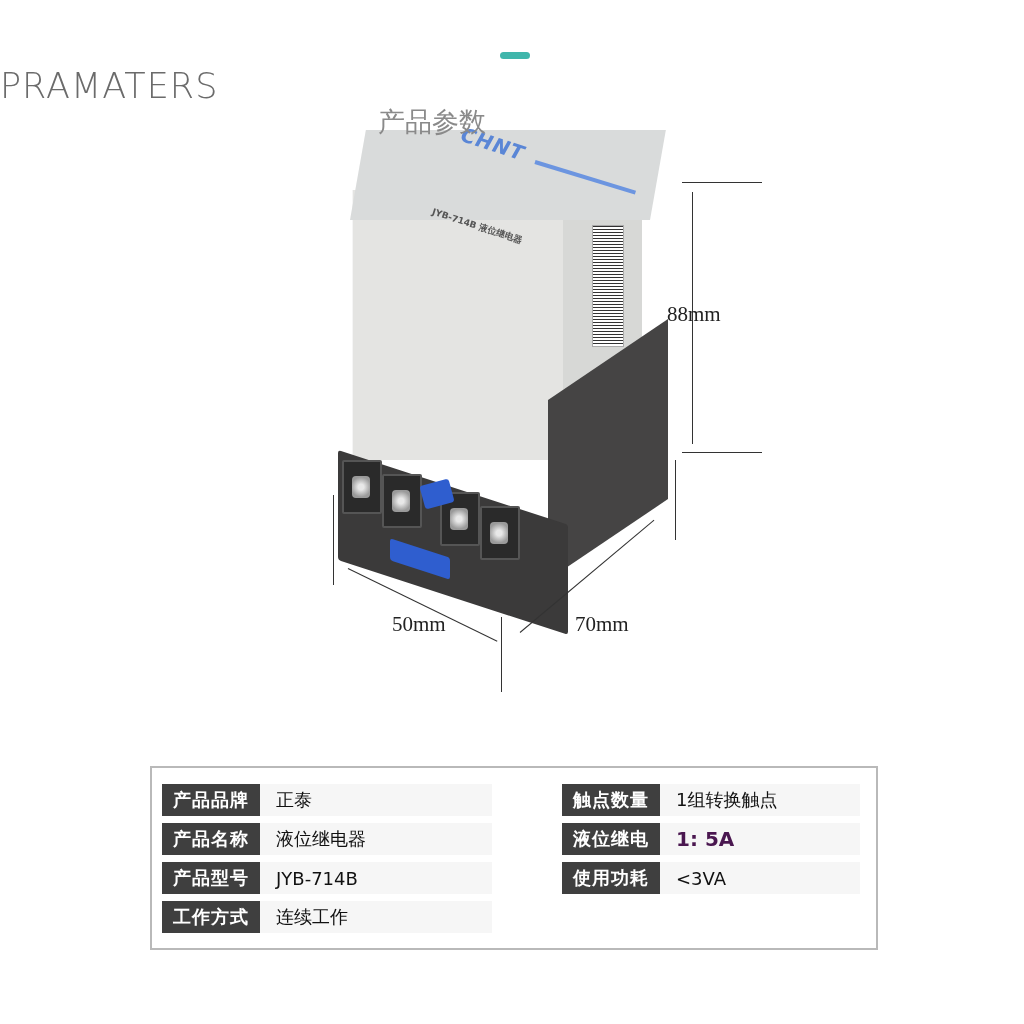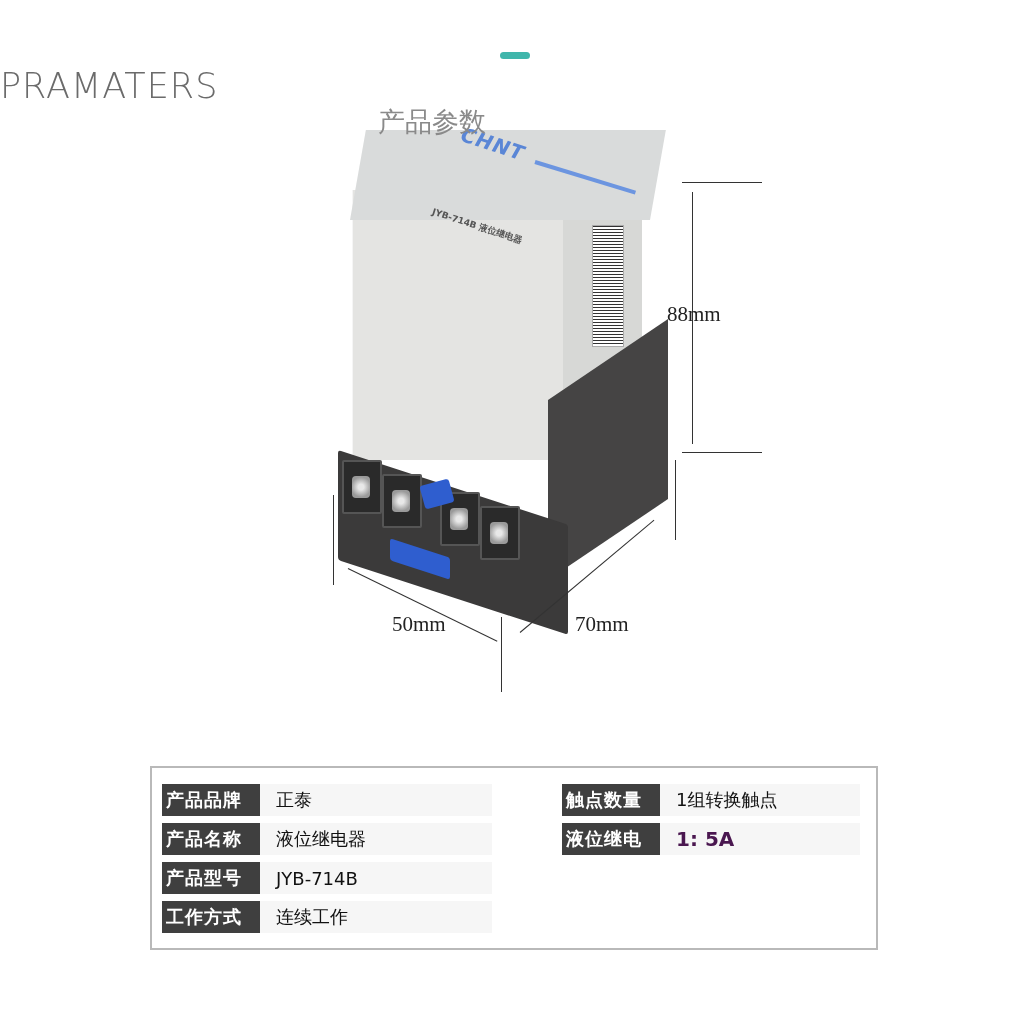--- a/index.html
+++ b/index.html
@@ -27,21 +27,21 @@
 
   
   .dim-line { position:absolute; background:#333; }
   .dim-label { position:absolute; font-family:"Liberation Serif","DejaVu Serif", serif; font-size:21px; color:#222; }
   .arrow-h { position:absolute; height:1px; background:#333; transform-origin:left center; }
 
   
   .spec-box { position:absolute; left:150px; top:766px; width:724px; height:180px; border:2px solid #b9b9b9; background:#fff; }
   .spec-row { position:absolute; height:32px; display:flex; align-items:center; }
   .spec-row .bg { position:absolute; left:0; top:0; height:32px; background:#f6f6f6; }
-  .spec-label { position:relative; background:#3f3f3f; color:#ffffff; font-size:18px; height:32px; line-height:32px; padding:0 4px; width:90px; text-align:left; font-weight:bold; letter-spacing:1px; z-index:1; }
+  .spec-label { position:relative; background:#3f3f3f; color:#ffffff; font-size:18px; height:32px; line-height:32px; padding:0 4px; width:90px; text-align:center; font-weight:bold; letter-spacing:1px; z-index:1; }
   .spec-value { position:relative; margin-left:16px; font-size:18px; color:#111; z-index:1; }
   .spec-value.purple { color:#4a1750; font-size:20px; font-weight:bold; }
 </style>
 </head>
 <body>
 
 <div class="accent-bar"></div>
 <div class="title-en"><span>PRAMATERS</span></div>
 <div class="title-zh">产品参数</div>
 
@@ -112,13 +112,18 @@
   <div class="spec-row" style="left:410px;top:16px;">
     <div class="bg" style="width:298px;"></div>
     <div class="spec-label">触点数量</div>
     <div class="spec-value">1组转换触点</div>
   </div>
   <div class="spec-row" style="left:410px;top:55px;">
     <div class="bg" style="width:298px;"></div>
     <div class="spec-label">液位继电器</div>
     <div class="spec-value purple">1: 5A</div>
   </div>
+  <div class="spec-row" style="left:410px;top:94px;">
+    <div class="bg" style="width:298px;"></div>
+    <div class="spec-label">使用功耗</div>
+    <div class="spec-value">&lt;3VA</div>
+  </div>
 </div>
 
 </body></html>

